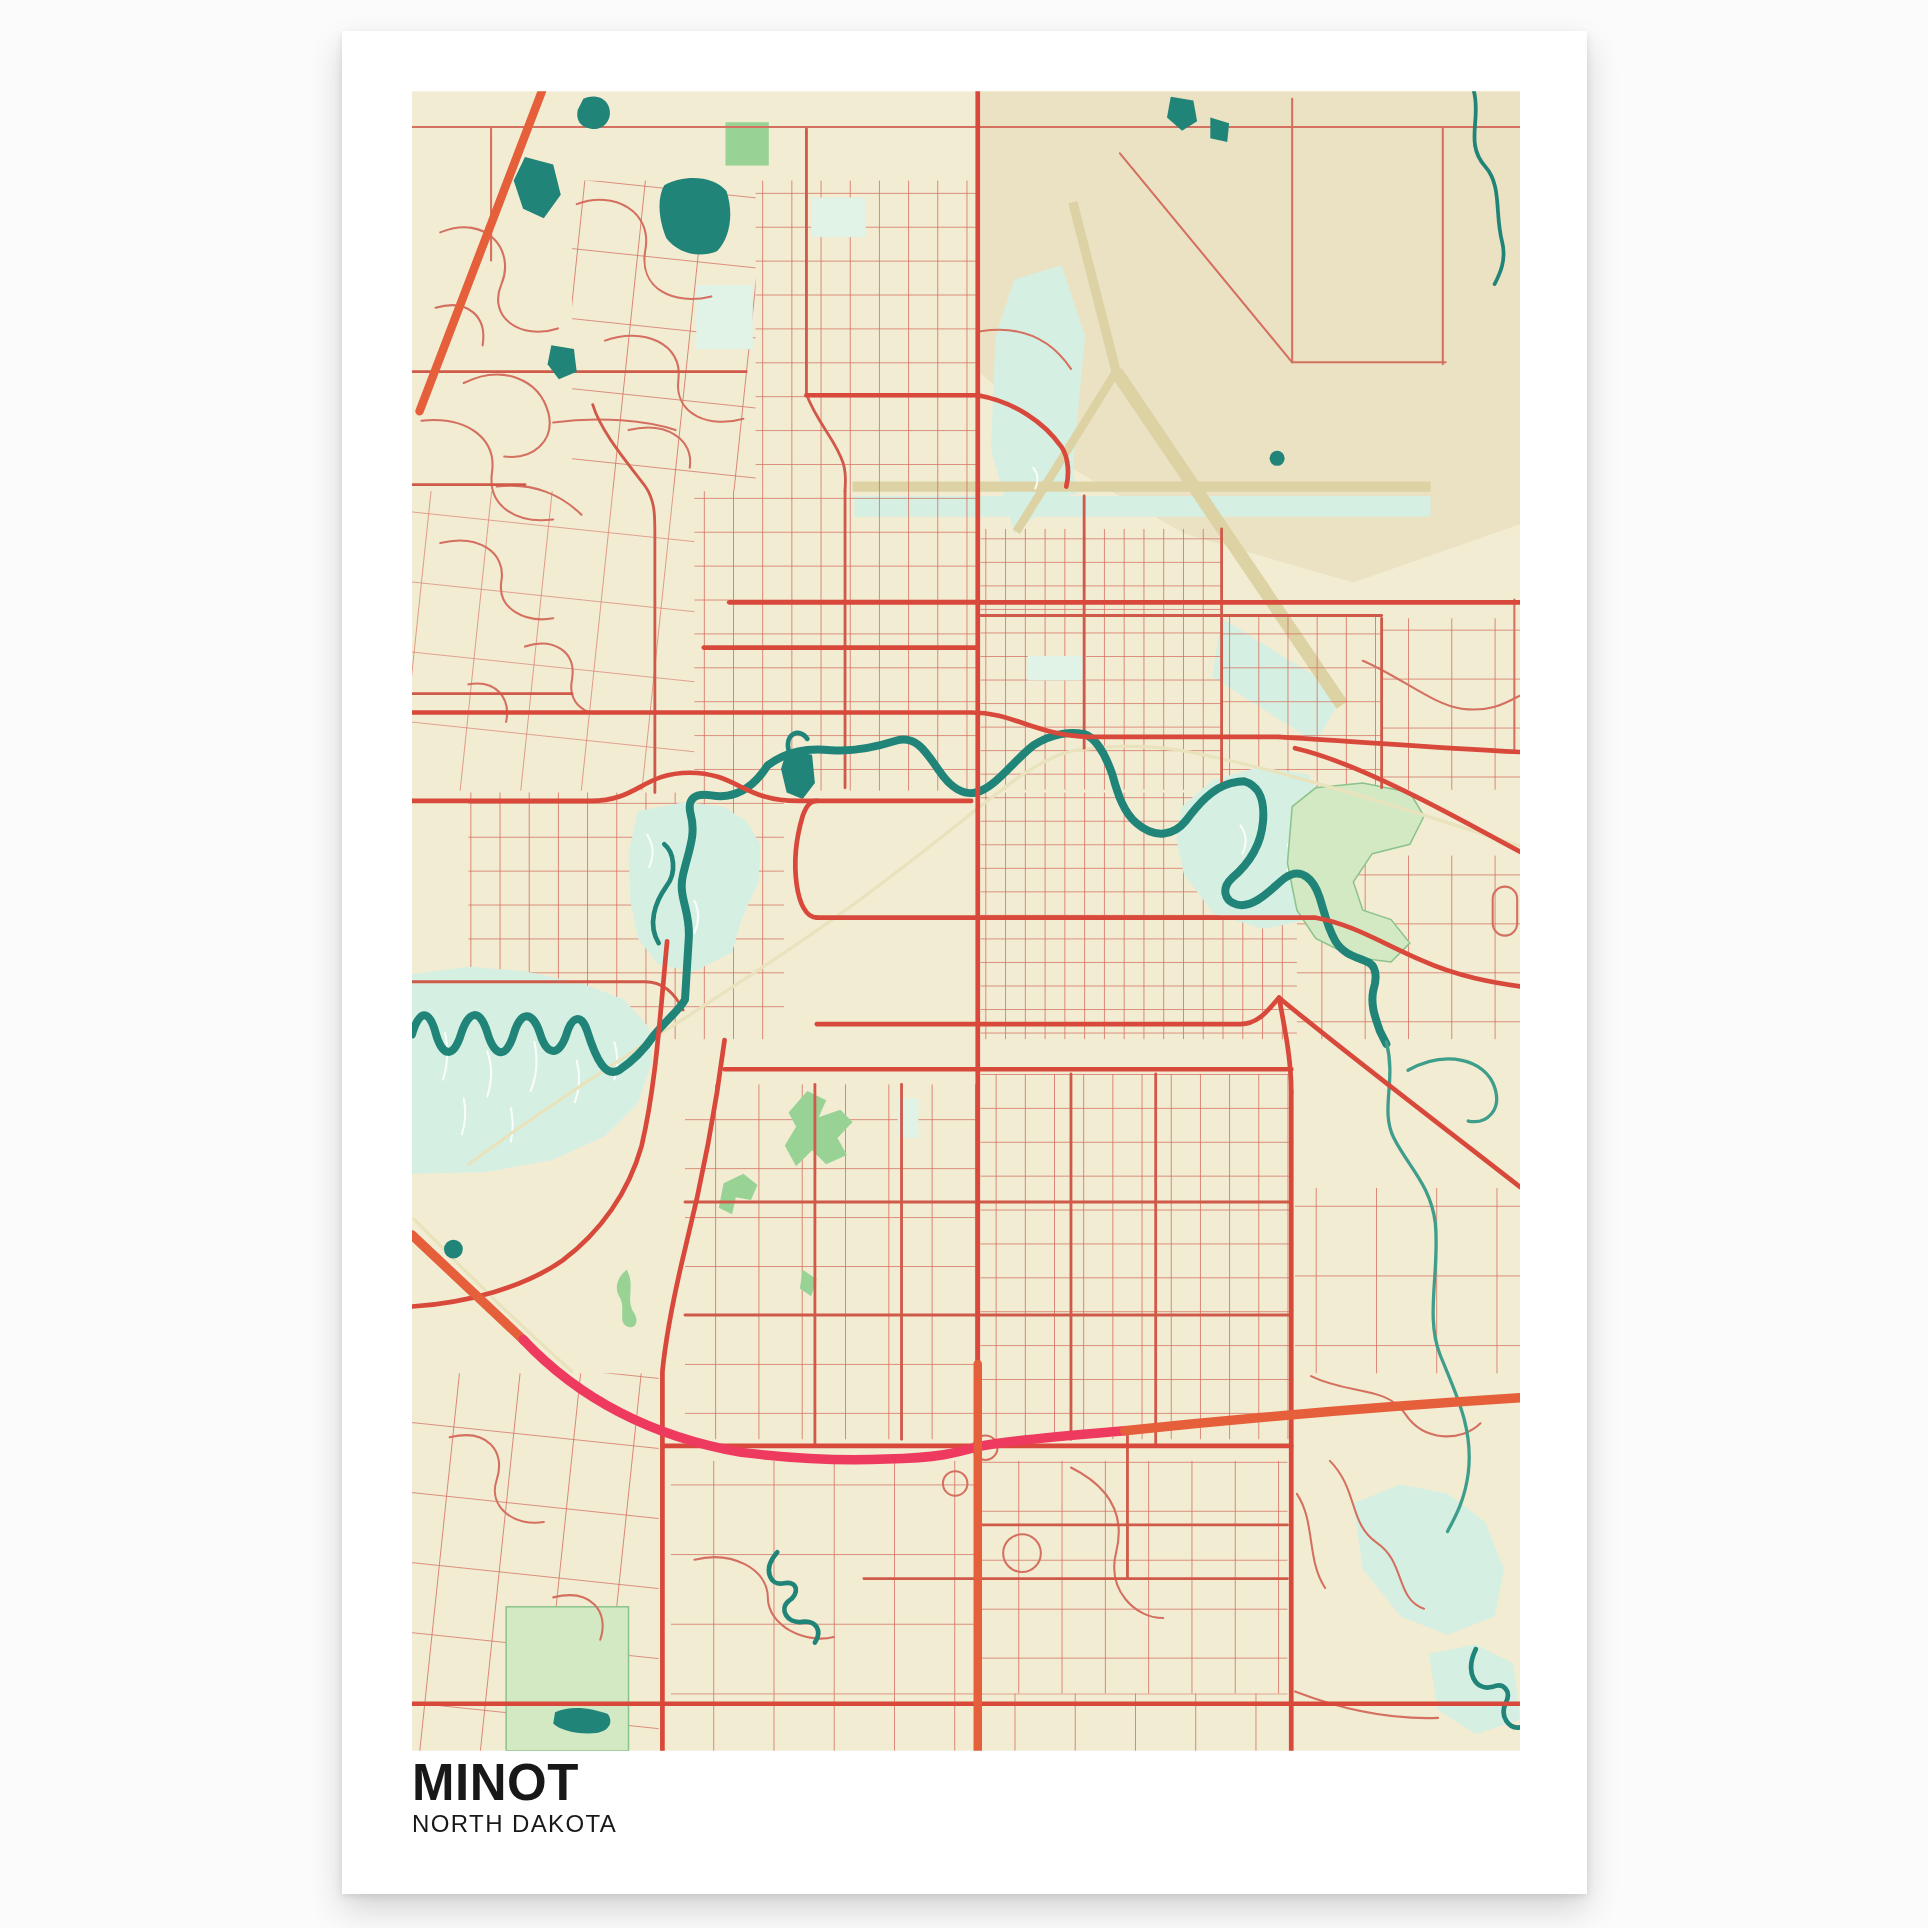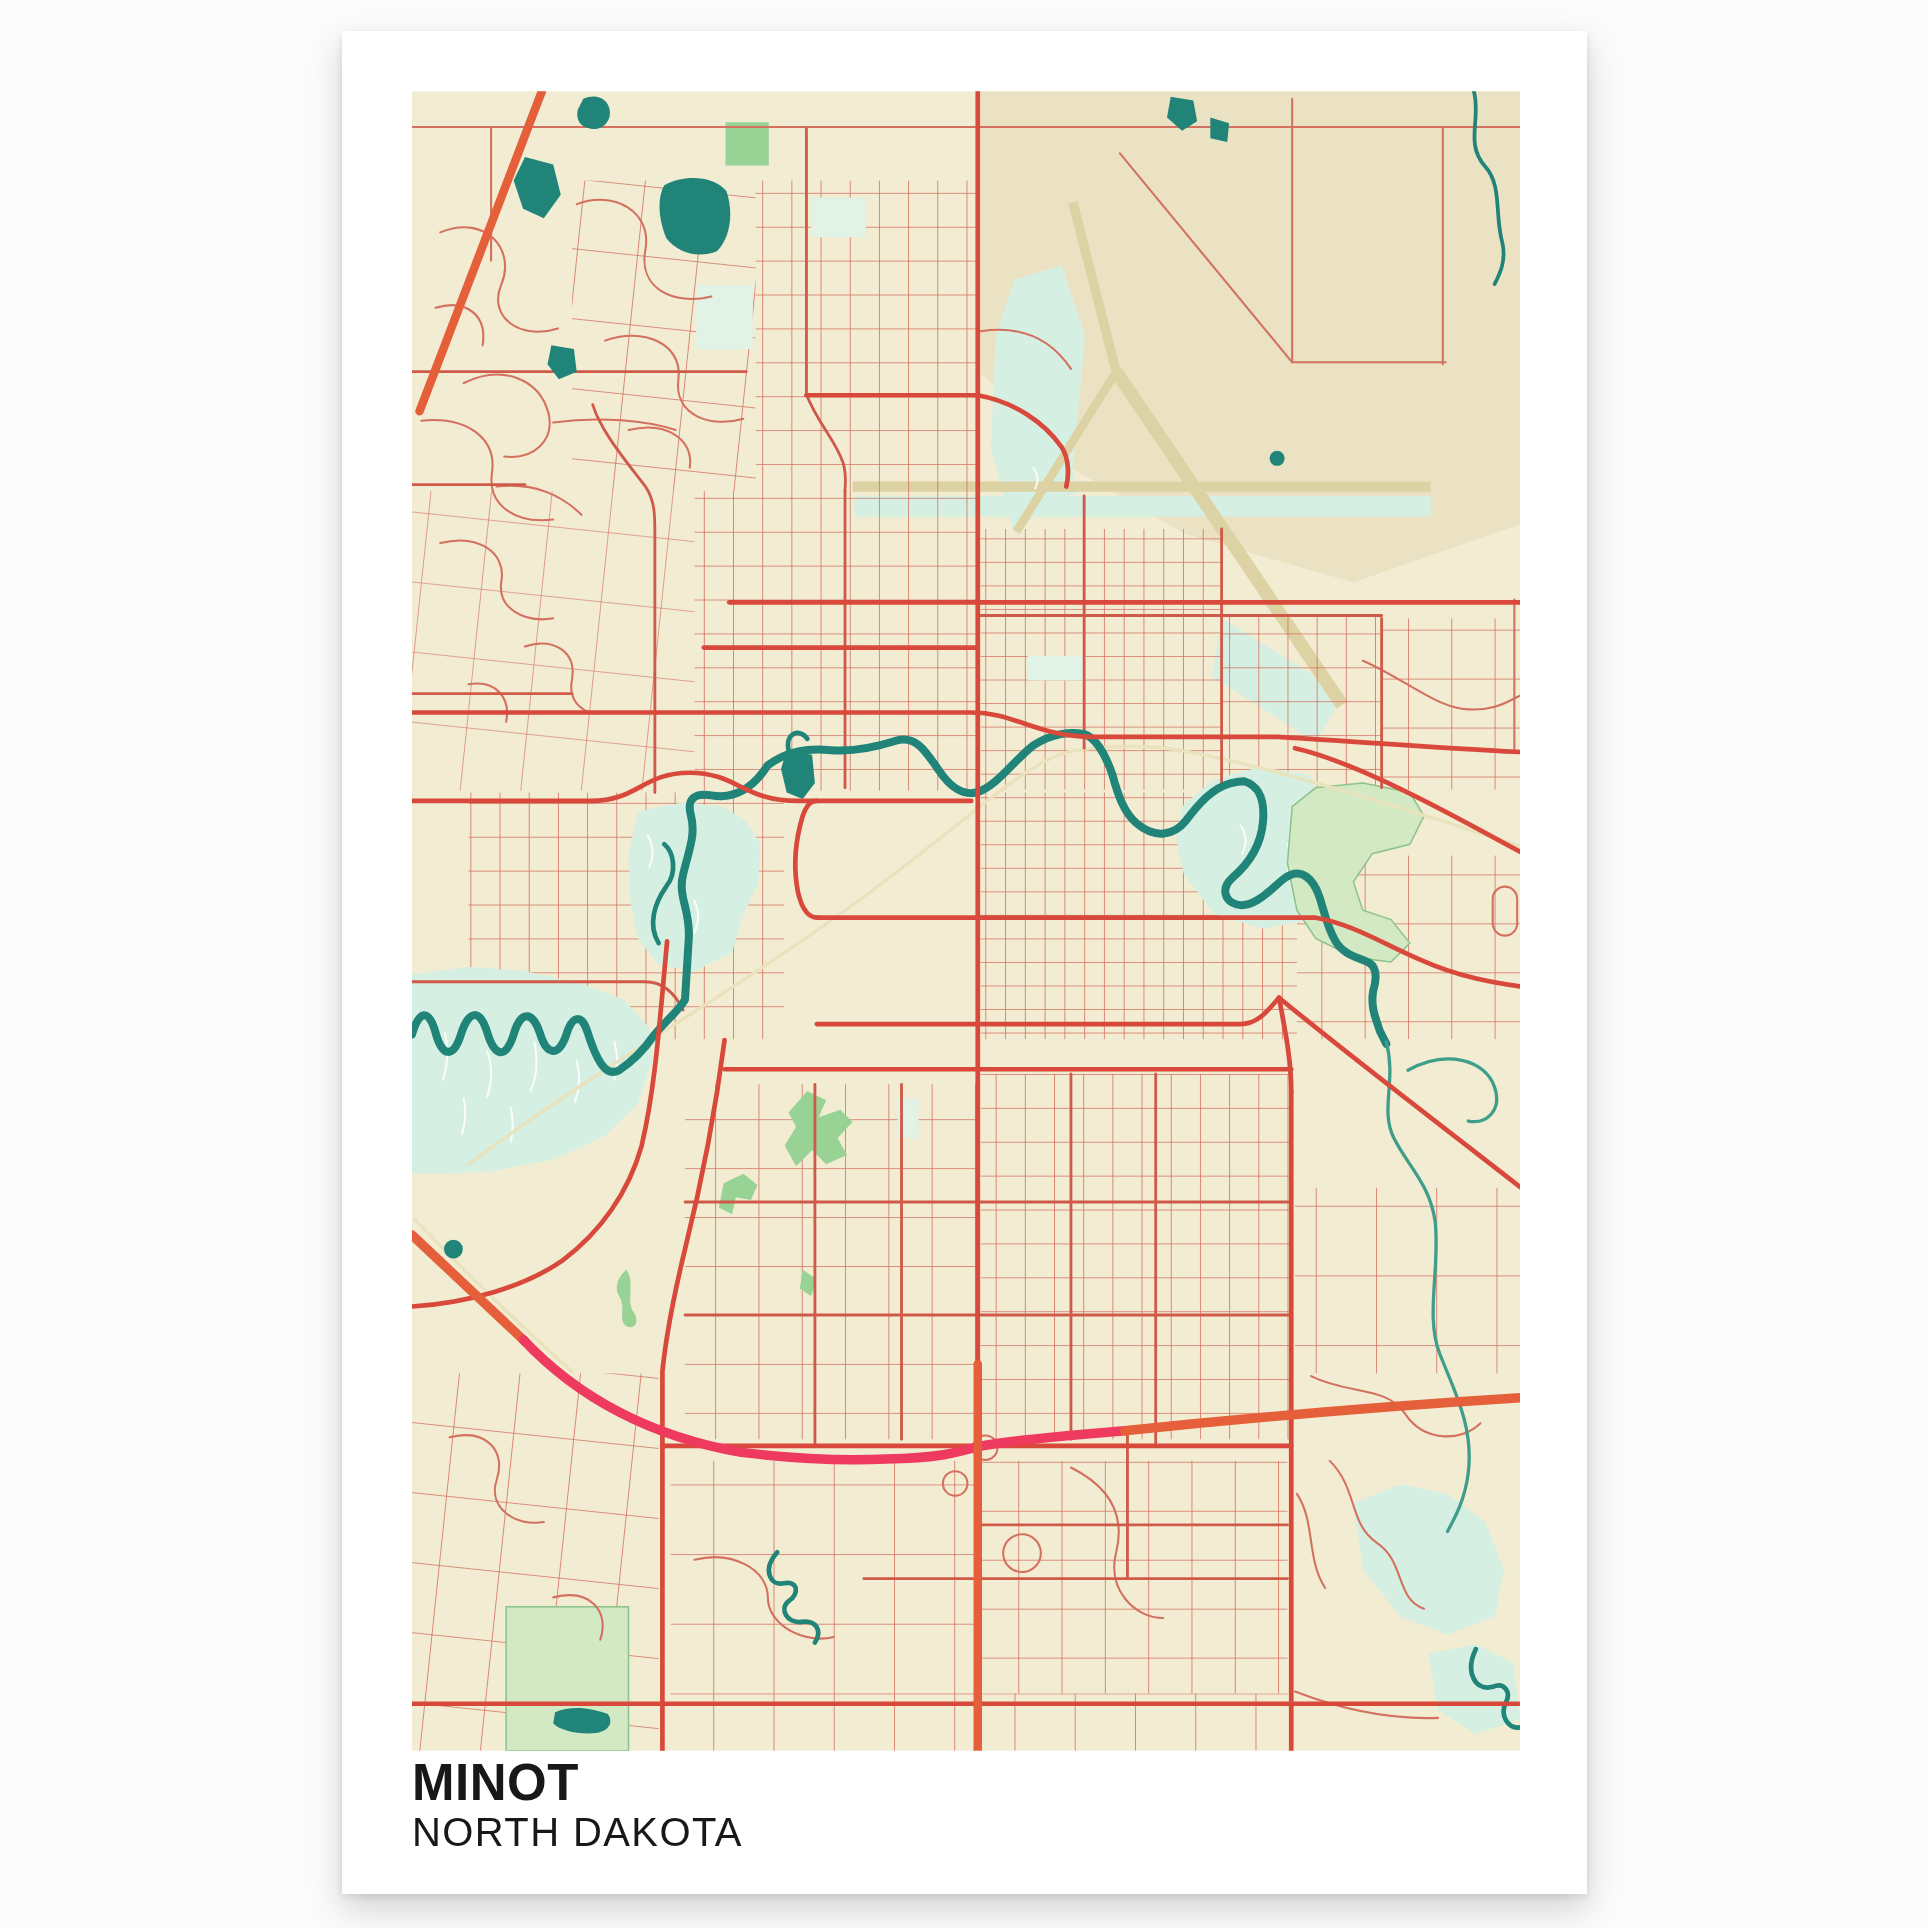--- a/index.html
+++ b/index.html
@@ -13,21 +13,21 @@
     position:absolute;left:342px;top:31px;width:1245px;height:1863px;
     background:var(--card,#ffffff);
     box-shadow:0 2.8px 7.5px rgba(0,0,0,.10),0 15px 32px rgba(0,0,0,.16);
   }
   .map-wrap{position:absolute;left:70px;top:60px;width:1108px;height:1660px;}
   .caption{position:absolute;left:70px;top:1726px;color:var(--ink,#181818);}
   .caption .city{
     margin:0;font-size:51px;font-weight:700;line-height:1;letter-spacing:0.5px;
   }
   .caption .state{
-    margin:3.8px 0 0 0;font-size:40px;font-weight:400;line-height:1;letter-spacing:1.4px;
+    margin:3.8px 0 0 0;font-size:24px;font-weight:400;line-height:1;letter-spacing:1.4px;
   }
   
   svg{display:block}
   .land{fill:var(--land,#f2ecd3)}
   .tan{fill:var(--land-tan,#ebe2c3)}
   .rwy{stroke:var(--runway,#ddd2a3);fill:none;stroke-linecap:butt}
   .mint{fill:var(--water-light,#d5efe2);stroke:none}
   .mintp{fill:var(--mint-pale,#e1f3e7);stroke:none}
   .park{fill:var(--park,#98d395);stroke:none}
   .parkp{fill:var(--park-pale,#d2e9c3);stroke:var(--park-outline,#8cc28b);stroke-width:1.6}

